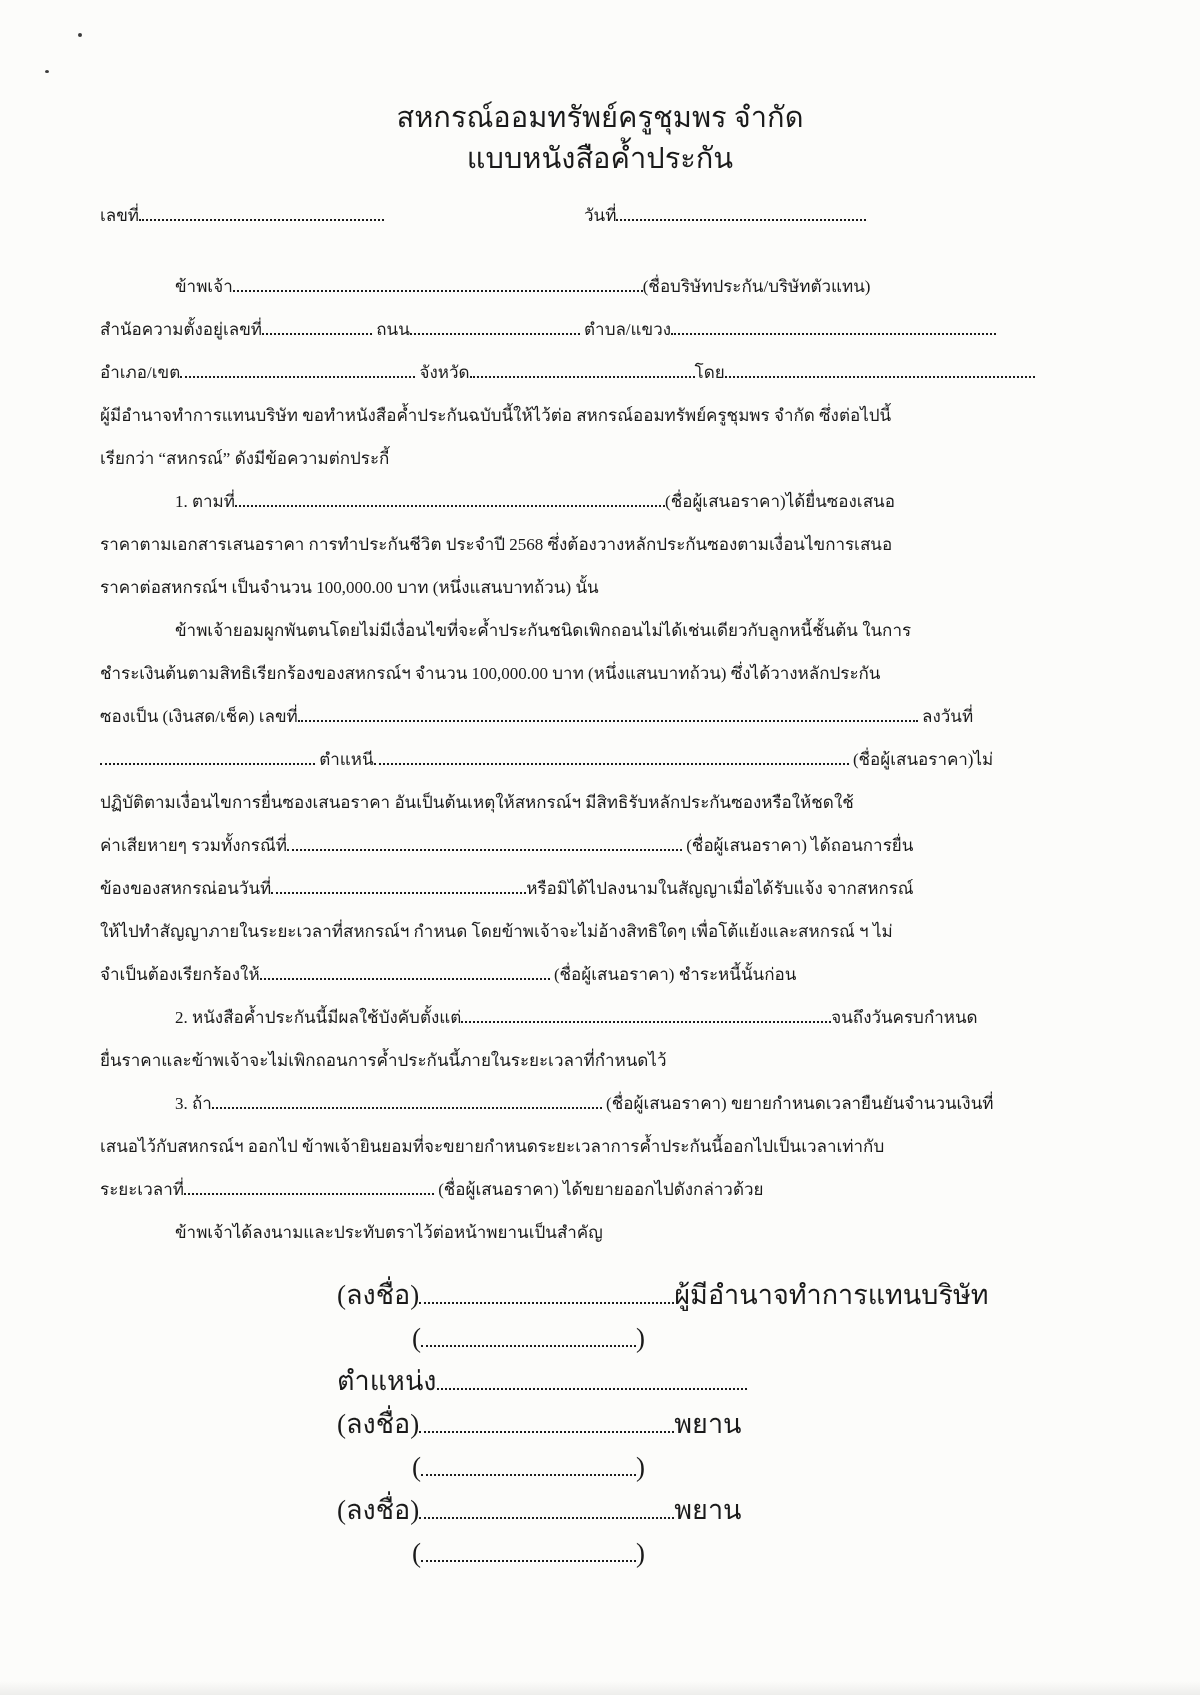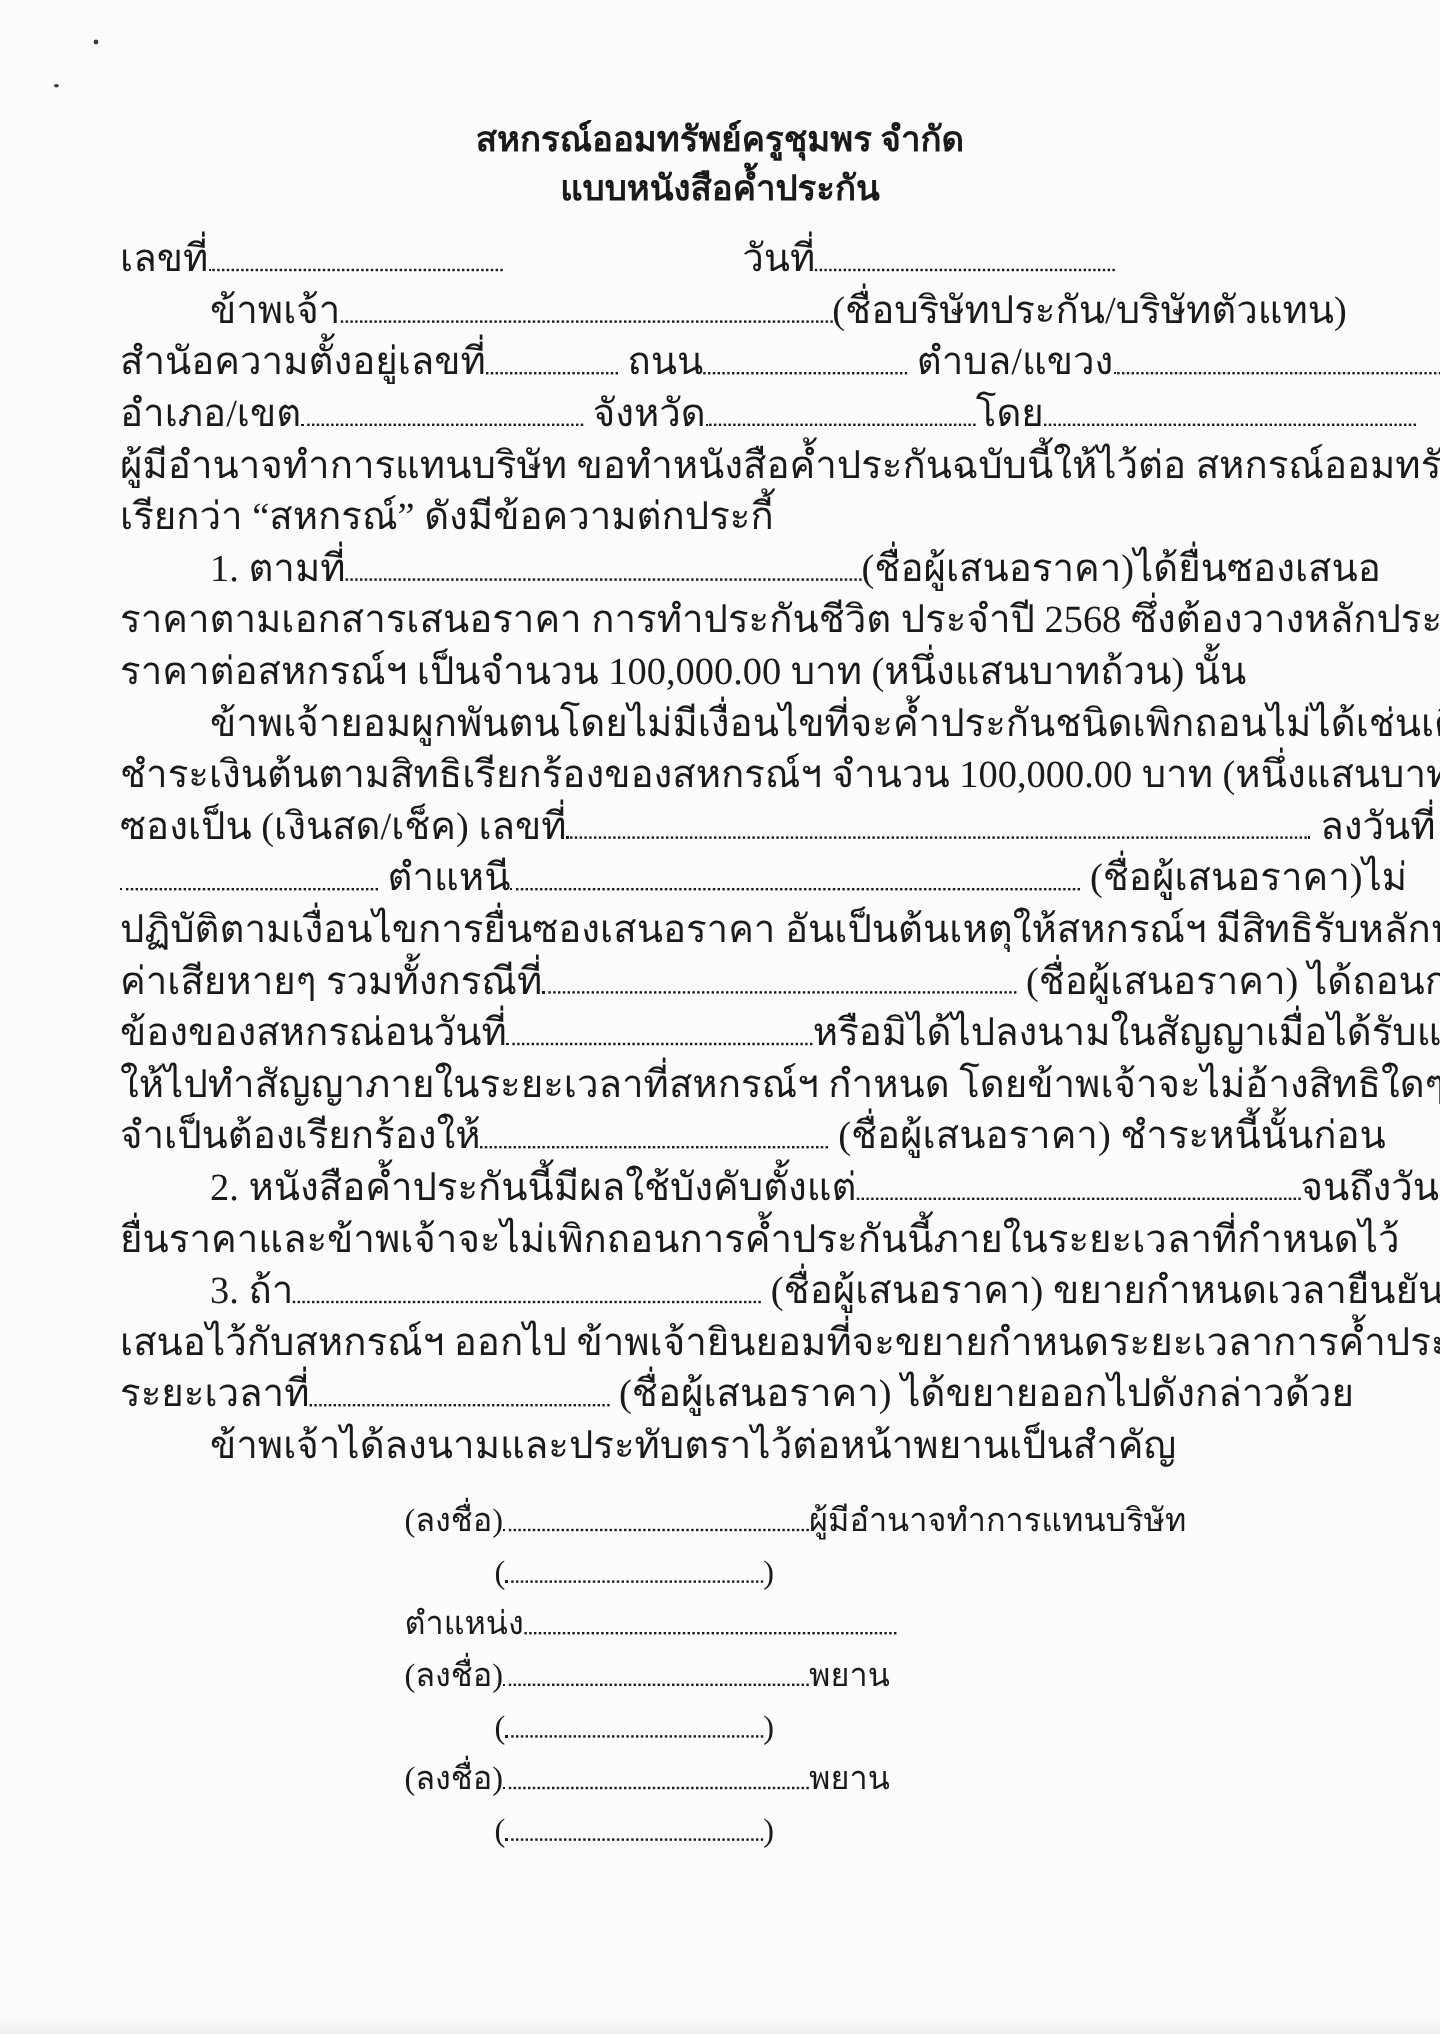--- a/index.html
+++ b/index.html
@@ -15,27 +15,27 @@
     content:"";position:absolute;left:0;right:0;bottom:0;height:14px;
     background:linear-gradient(to bottom,rgba(0,0,0,0),rgba(0,0,0,0.06));
     pointer-events:none;
   }
   .speck{position:absolute;background:#3a3a3a;border-radius:50%;}
   .speck.s1{left:78px;top:33px;width:4px;height:4px;}
   .speck.s2{left:45px;top:70px;width:4px;height:3px;}
   .doc-header{
     padding-top:97px;
     text-align:center;
-    font-weight:bold;
+    font-weight:normal;
     font-size:29px;
     line-height:41px;
   }
   .doc-body{
     padding:15px 90px 0 100px;
-    font-size:32px;
+    font-size:17px;
     line-height:43px;
   }
   .signature-block{
     margin-top:20px;
     padding-left:337px;
     font-size:27px;
     line-height:43px;
   }
   .line{white-space:nowrap;}
   .txt{display:inline;}
@@ -52,21 +52,21 @@
 <div class="page">
   <div class="speck s1"></div>
   <div class="speck s2"></div>
 
   <div class="doc-header">
       <div class="line">สหกรณ์ออมทรัพย์ครูชุมพร จำกัด</div>
       <div class="line">แบบหนังสือค้ำประกัน</div>
     </div>
   <div class="doc-body">
       <div class="line"><span class="txt">เลขที่</span><span class="dots" style="width: 245px;"></span><span class="gap" style="width: 200px;"></span><span class="txt">วันที่</span><span class="dots" style="width: 250px;"></span></div>
-      <div class="line" style="padding-left: 75px;"><span class="txt">ข้าพเจ้า</span><span class="dots" style="width: 410px;"></span><span class="txt">(ชื่อบริษัทประกัน/บริษัทตัวแทน)</span></div>
+      <div class="line" style="padding-left: 75px; margin-top: 28px;"><span class="txt">ข้าพเจ้า</span><span class="dots" style="width: 410px;"></span><span class="txt">(ชื่อบริษัทประกัน/บริษัทตัวแทน)</span></div>
       <div class="line"><span class="txt">สำนัอความตั้งอยู่เลขที่</span><span class="dots" style="width: 110px;"></span><span class="txt"> ถนน</span><span class="dots" style="width: 170px;"></span><span class="txt"> ตำบล/แขวง</span><span class="dots" style="width: 325px;"></span></div>
       <div class="line"><span class="txt">อำเภอ/เขต</span><span class="dots" style="width: 235px;"></span><span class="txt"> จังหวัด</span><span class="dots" style="width: 225px;"></span><span class="txt">โดย</span><span class="dots" style="width: 310px;"></span></div>
       <div class="line"><span class="txt">ผู้มีอำนาจทำการแทนบริษัท ขอทำหนังสือค้ำประกันฉบับนี้ให้ไว้ต่อ สหกรณ์ออมทรัพย์ครูชุมพร จำกัด ซึ่งต่อไปนี้</span></div>
       <div class="line"><span class="txt">เรียกว่า “สหกรณ์” ดังมีข้อความต่กประกี้</span></div>
       <div class="line" style="padding-left: 75px;"><span class="txt">1. ตามที่</span><span class="dots" style="width: 430px;"></span><span class="txt">(ชื่อผู้เสนอราคา)ได้ยื่นซองเสนอ</span></div>
       <div class="line"><span class="txt">ราคาตามเอกสารเสนอราคา การทำประกันชีวิต ประจำปี 2568 ซึ่งต้องวางหลักประกันซองตามเงื่อนไขการเสนอ</span></div>
       <div class="line"><span class="txt">ราคาต่อสหกรณ์ฯ เป็นจำนวน 100,000.00 บาท (หนึ่งแสนบาทถ้วน) นั้น</span></div>
       <div class="line" style="padding-left: 75px;"><span class="txt">ข้าพเจ้ายอมผูกพันตนโดยไม่มีเงื่อนไขที่จะค้ำประกันชนิดเพิกถอนไม่ได้เช่นเดียวกับลูกหนี้ชั้นต้น ในการ</span></div>
       <div class="line"><span class="txt">ชำระเงินต้นตามสิทธิเรียกร้องของสหกรณ์ฯ จำนวน 100,000.00 บาท (หนึ่งแสนบาทถ้วน) ซึ่งได้วางหลักประกัน</span></div>
       <div class="line"><span class="txt">ซองเป็น (เงินสด/เช็ค) เลขที่</span><span class="dots" style="width: 620px;"></span><span class="txt"> ลงวันที่</span></div>

